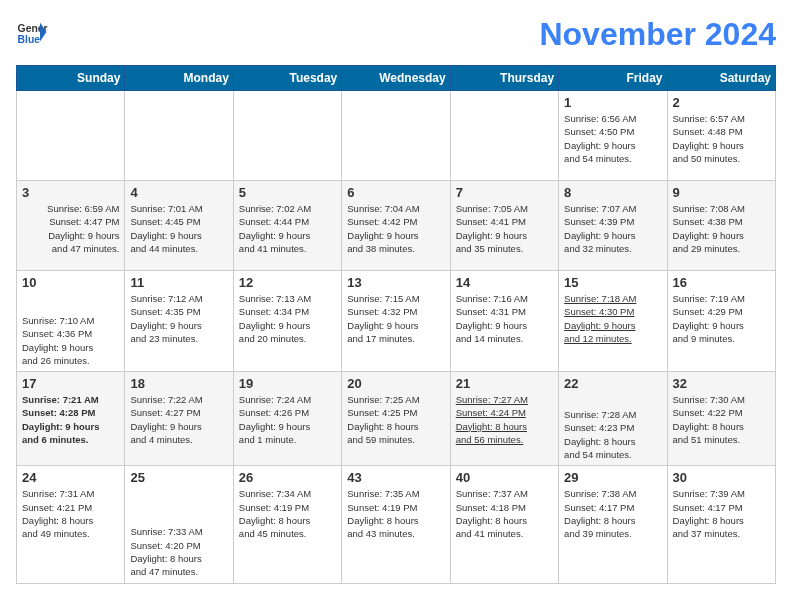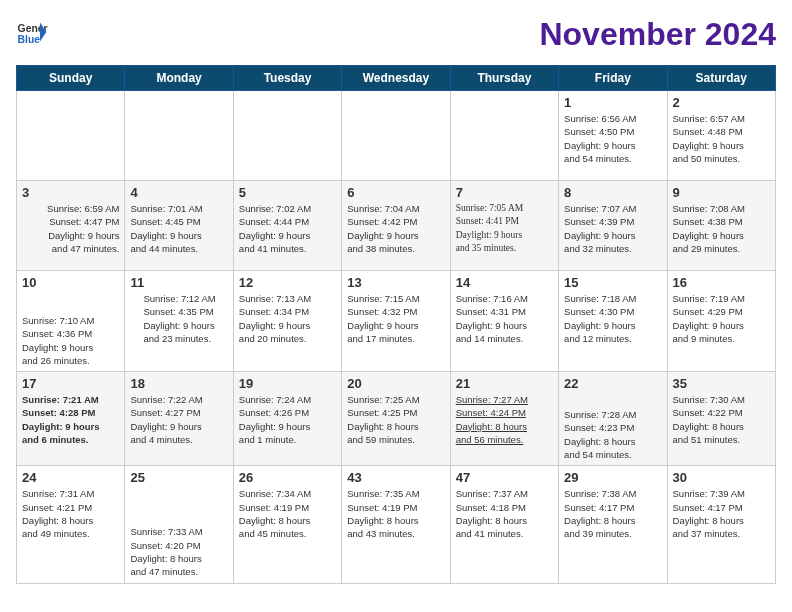--- a/index.html
+++ b/index.html
@@ -22,38 +22,38 @@
     }
     .logo-icon {
       width: 32px;
       height: 32px;
       margin-right: 4px;
     }
     .title-block { text-align: right; }
     .month-title {
       font-size: 32px;
       font-weight: bold;
-      color: #4c1d95;
+      color: #3b82f6;
     }
     .subtitle {
       font-size: 14px;
       color: #555;
     }
     table {
       width: 100%;
       border-collapse: collapse;
       table-layout: fixed;
     }
     thead th {
-      background: #0c4a6e;
+      background: #0369a1;
       color: #fff;
       font-size: 12px;
       font-weight: bold;
       padding: 5px 4px;
-      text-align: center;
+      text-align: right;
       border: 1px solid #1a55a0;
     }
     tbody td {
       border: 1px solid #ccc;
       vertical-align: top;
       padding: 4px 5px;
       font-size: 10px;
       color: #333;
       height: 90px;
       background: #fff;
@@ -148,21 +148,21 @@
         </td>
         <td>
           <span class="day-number">6</span>
           <div class="day-info" style="white-space: pre-line;">Sunrise: 7:04 AM
 Sunset: 4:42 PM
 Daylight: 9 hours
 and 38 minutes.</div>
         </td>
         <td>
           <span class="day-number">7</span>
-          <div class="day-info" style="white-space: pre-line; font-family: Liberation Serif, serif;">Sunrise: 7:05 AM
+          <div class="day-info" style="white-space: pre-line;">Sunrise: 7:05 AM
 Sunset: 4:41 PM
 Daylight: 9 hours
 and 35 minutes.</div>
         </td>
         <td>
           <span class="day-number">8</span>
           <div class="day-info" style="white-space: pre-line;">Sunrise: 7:07 AM
 Sunset: 4:39 PM
 Daylight: 9 hours
 and 32 minutes.</div>
@@ -178,21 +178,21 @@
       <tr>
         <td>
           <span class="day-number">10</span>
           <div class="day-info" style="white-space: pre-line; margin-top: 24px;">Sunrise: 7:10 AM
 Sunset: 4:36 PM
 Daylight: 9 hours
 and 26 minutes.</div>
         </td>
         <td>
           <span class="day-number">11</span>
-          <div class="day-info" style="white-space: pre-line; margin-left: 13px;">Sunrise: 7:12 AM
+          <div class="day-info" style="white-space: pre-line;">Sunrise: 7:12 AM
 Sunset: 4:35 PM
 Daylight: 9 hours
 and 23 minutes.</div>
         </td>
         <td>
           <span class="day-number">12</span>
           <div class="day-info" style="white-space: pre-line;">Sunrise: 7:13 AM
 Sunset: 4:34 PM
 Daylight: 9 hours
 and 20 minutes.</div>
@@ -206,21 +206,21 @@
         </td>
         <td>
           <span class="day-number">14</span>
           <div class="day-info" style="white-space: pre-line;">Sunrise: 7:16 AM
 Sunset: 4:31 PM
 Daylight: 9 hours
 and 14 minutes.</div>
         </td>
         <td>
           <span class="day-number">15</span>
-          <div class="day-info" style="white-space: pre-line;">Sunrise: 7:18 AM
+          <div class="day-info" style="white-space: pre-line; text-decoration: underline;">Sunrise: 7:18 AM
 Sunset: 4:30 PM
 Daylight: 9 hours
 and 12 minutes.</div>
         </td>
         <td>
           <span class="day-number">16</span>
           <div class="day-info" style="white-space: pre-line;">Sunrise: 7:19 AM
 Sunset: 4:29 PM
 Daylight: 9 hours
 and 9 minutes.</div>
@@ -263,21 +263,21 @@
 and 56 minutes.</div>
         </td>
         <td>
           <span class="day-number">22</span>
           <div class="day-info" style="white-space: pre-line; margin-top: 17px;">Sunrise: 7:28 AM
 Sunset: 4:23 PM
 Daylight: 8 hours
 and 54 minutes.</div>
         </td>
         <td>
-          <span class="day-number">35</span>
+          <span class="day-number">32</span>
           <div class="day-info" style="white-space: pre-line;">Sunrise: 7:30 AM
 Sunset: 4:22 PM
 Daylight: 8 hours
 and 51 minutes.</div>
         </td>
       </tr>
       <tr>
         <td>
           <span class="day-number">24</span>
           <div class="day-info" style="white-space: pre-line;">Sunrise: 7:31 AM
@@ -300,21 +300,21 @@
 and 45 minutes.</div>
         </td>
         <td>
           <span class="day-number">43</span>
           <div class="day-info" style="white-space: pre-line;">Sunrise: 7:35 AM
 Sunset: 4:19 PM
 Daylight: 8 hours
 and 43 minutes.</div>
         </td>
         <td>
-          <span class="day-number">47</span>
+          <span class="day-number">40</span>
           <div class="day-info" style="white-space: pre-line;">Sunrise: 7:37 AM
 Sunset: 4:18 PM
 Daylight: 8 hours
 and 41 minutes.</div>
         </td>
         <td>
           <span class="day-number">29</span>
           <div class="day-info" style="white-space: pre-line;">Sunrise: 7:38 AM
 Sunset: 4:17 PM
 Daylight: 8 hours

